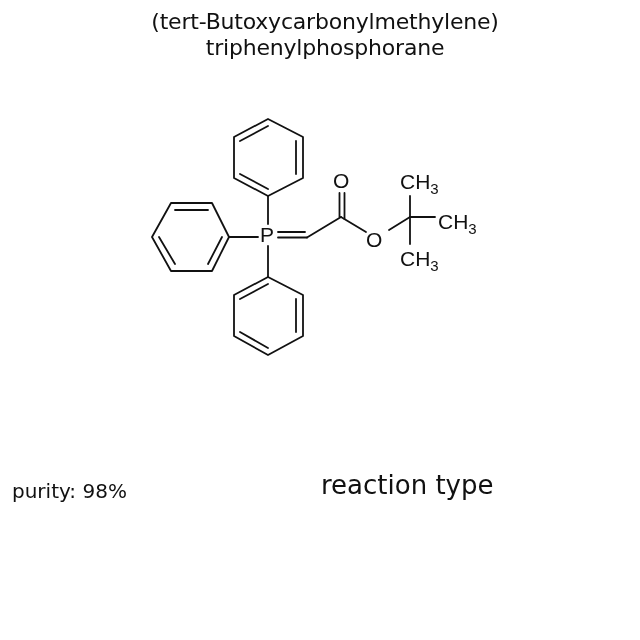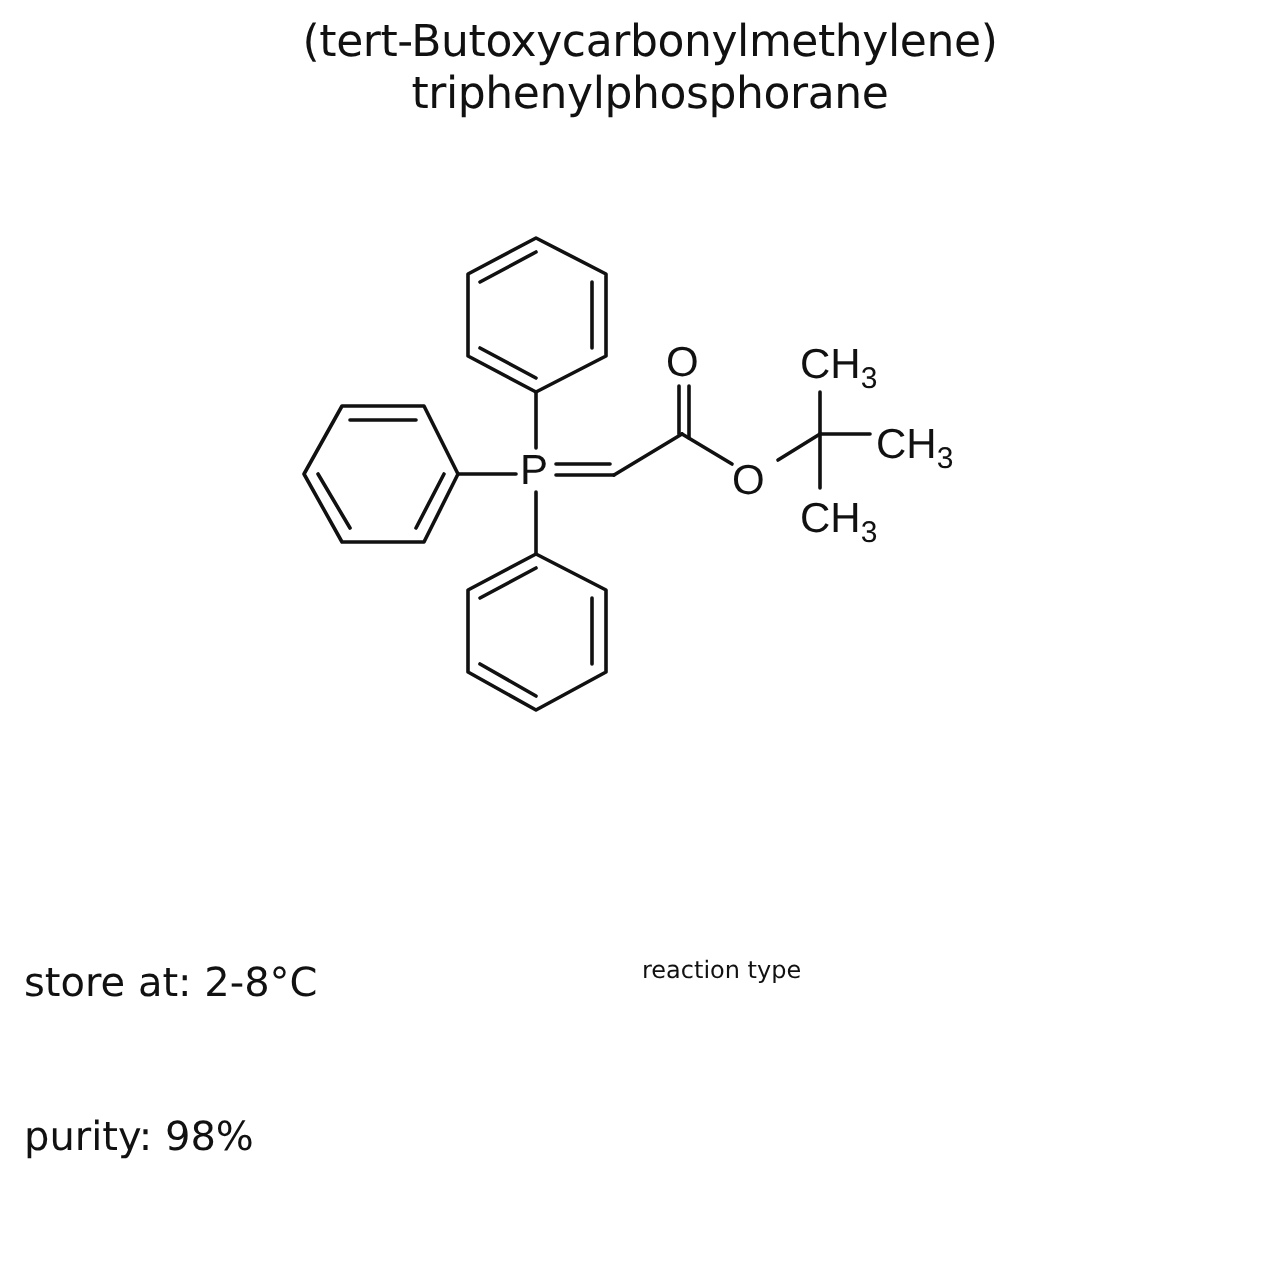--- a/index.html
+++ b/index.html
@@ -1,21 +1,21 @@
 <!DOCTYPE html>
 <html><head>
   <meta charset="utf-8">
   <style>
     html, body { margin: 0; padding: 0; background: #ffffff; }
     body { width: 640px; height: 640px; position: relative; overflow: hidden; font-family: "DejaVu Sans", sans-serif; color: #111111; }
     .title { position: absolute; left: 0; width: 650px; top: 9px; text-align: center; font-family: "DejaVu Sans", sans-serif; font-size: 22px; line-height: 26px; color: #111111; letter-spacing: -0.2px; }
     .title div { white-space: nowrap; }
     .structure { position: absolute; left: 0; top: 0; width: 640px; height: 640px; }
     .info { position: absolute; left: 12px; top: 428px; font-family: "DejaVu Sans", sans-serif; font-size: 20px; line-height: 25.5px; color: #111111; white-space: pre; }
-    .reaction { position: absolute; left: 321px; top: 425px; font-family: "DejaVu Sans", sans-serif; font-size: 12px; line-height: 24px; color: #111111; white-space: pre; }
+    .reaction { position: absolute; left: 321px; top: 425px; font-family: "DejaVu Sans", sans-serif; font-size: 26px; line-height: 24px; color: #111111; white-space: pre; }
     .atom { font-family: "Liberation Sans", sans-serif; font-size: 21px; fill: #111111; }
     .sub { font-family: "Liberation Sans", sans-serif; font-size: 15px; fill: #111111; }
   </style>
 </head>
 <body>
 
 <div class="title">
   <div>(tert-Butoxycarbonylmethylene)</div>
   <div>triphenylphosphorane</div>
 </div>
@@ -73,20 +73,19 @@
   <text class="atom" x="260" y="242">P</text>
   <text class="atom" x="333" y="188">O</text>
   <text class="atom" x="366" y="247">O</text>
 
   <text class="atom" x="400" y="189"><tspan>CH</tspan><tspan class="sub" dy="5">3</tspan></text>
   <text class="atom" x="438" y="229"><tspan>CH</tspan><tspan class="sub" dy="5">3</tspan></text>
   <text class="atom" x="400" y="266"><tspan>CH</tspan><tspan class="sub" dy="5">3</tspan></text>
 </svg>
 
 <div class="info">
-  <div>store at: 2-8°C</div>
   <div>purity: 98%</div>
   
 </div>
 
 <div class="reaction">
   <div>reaction type</div>
 </div>
 
 </body></html>

